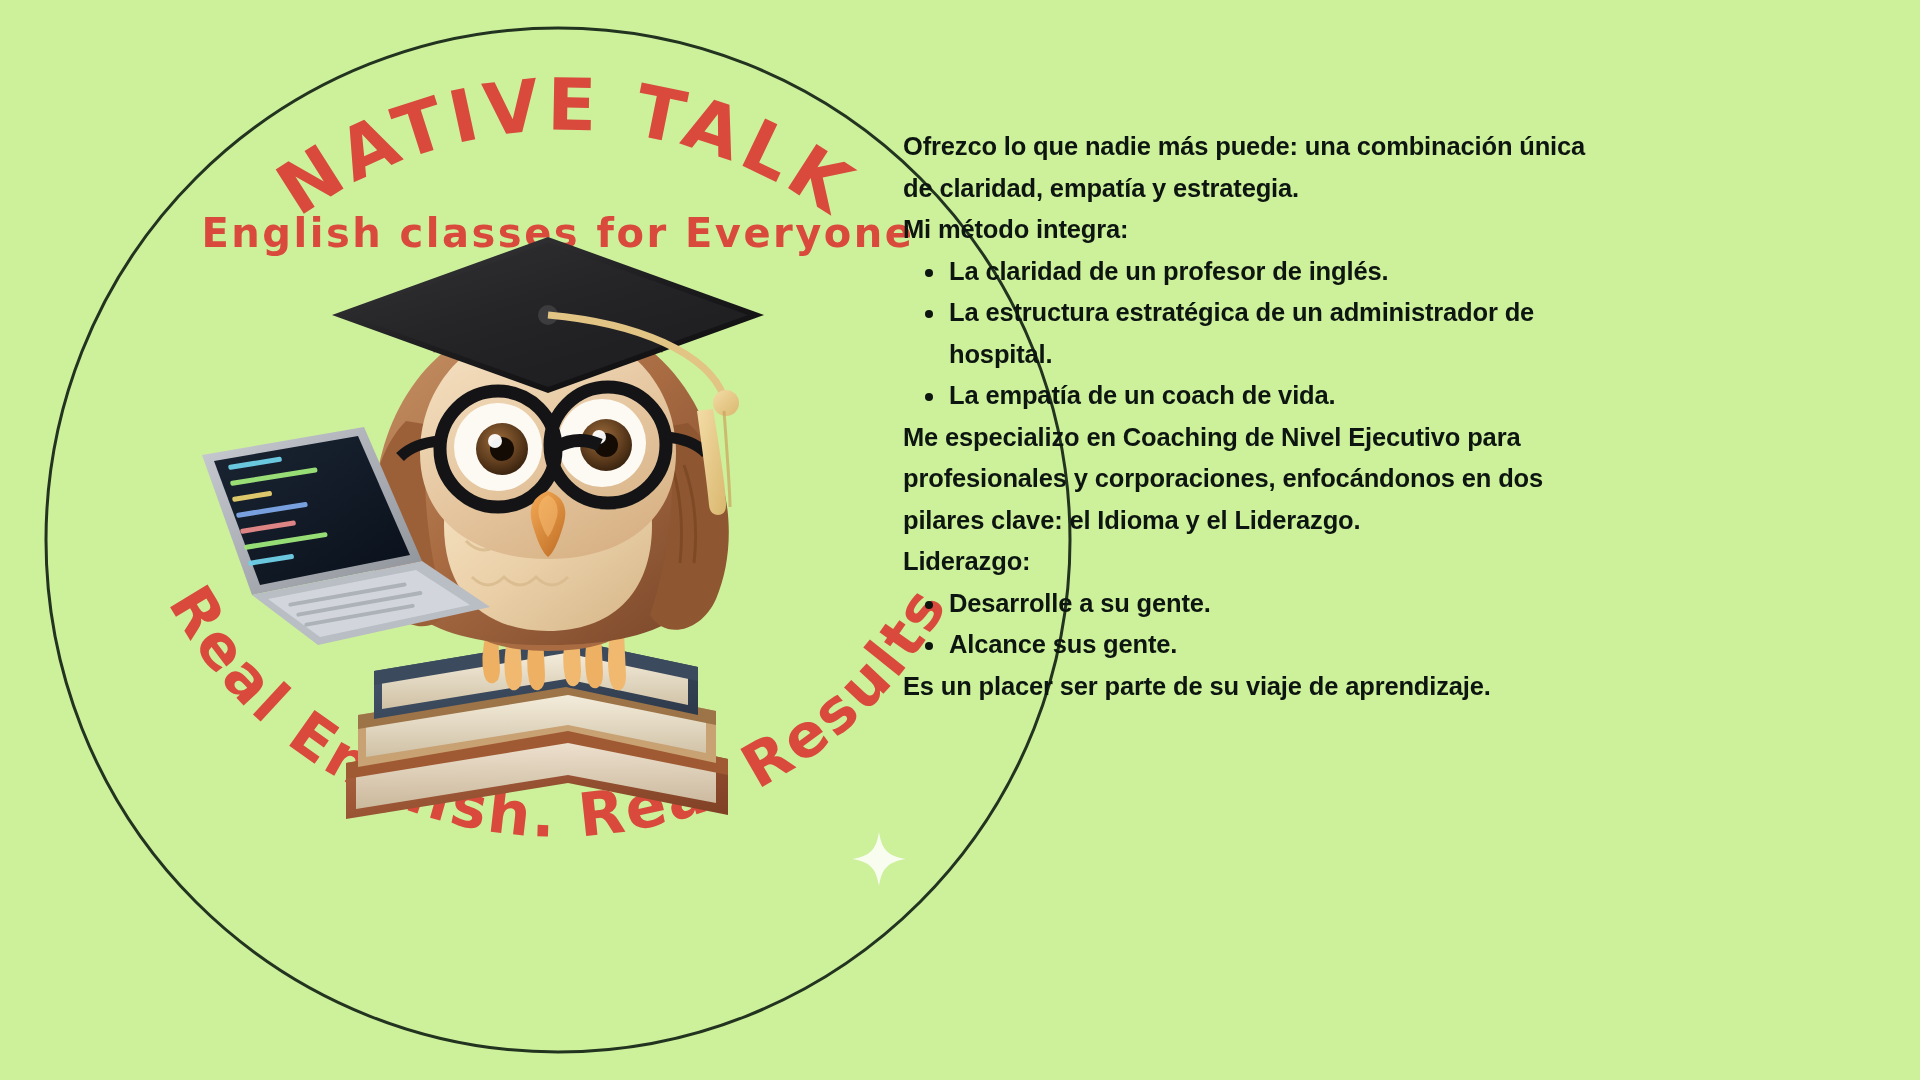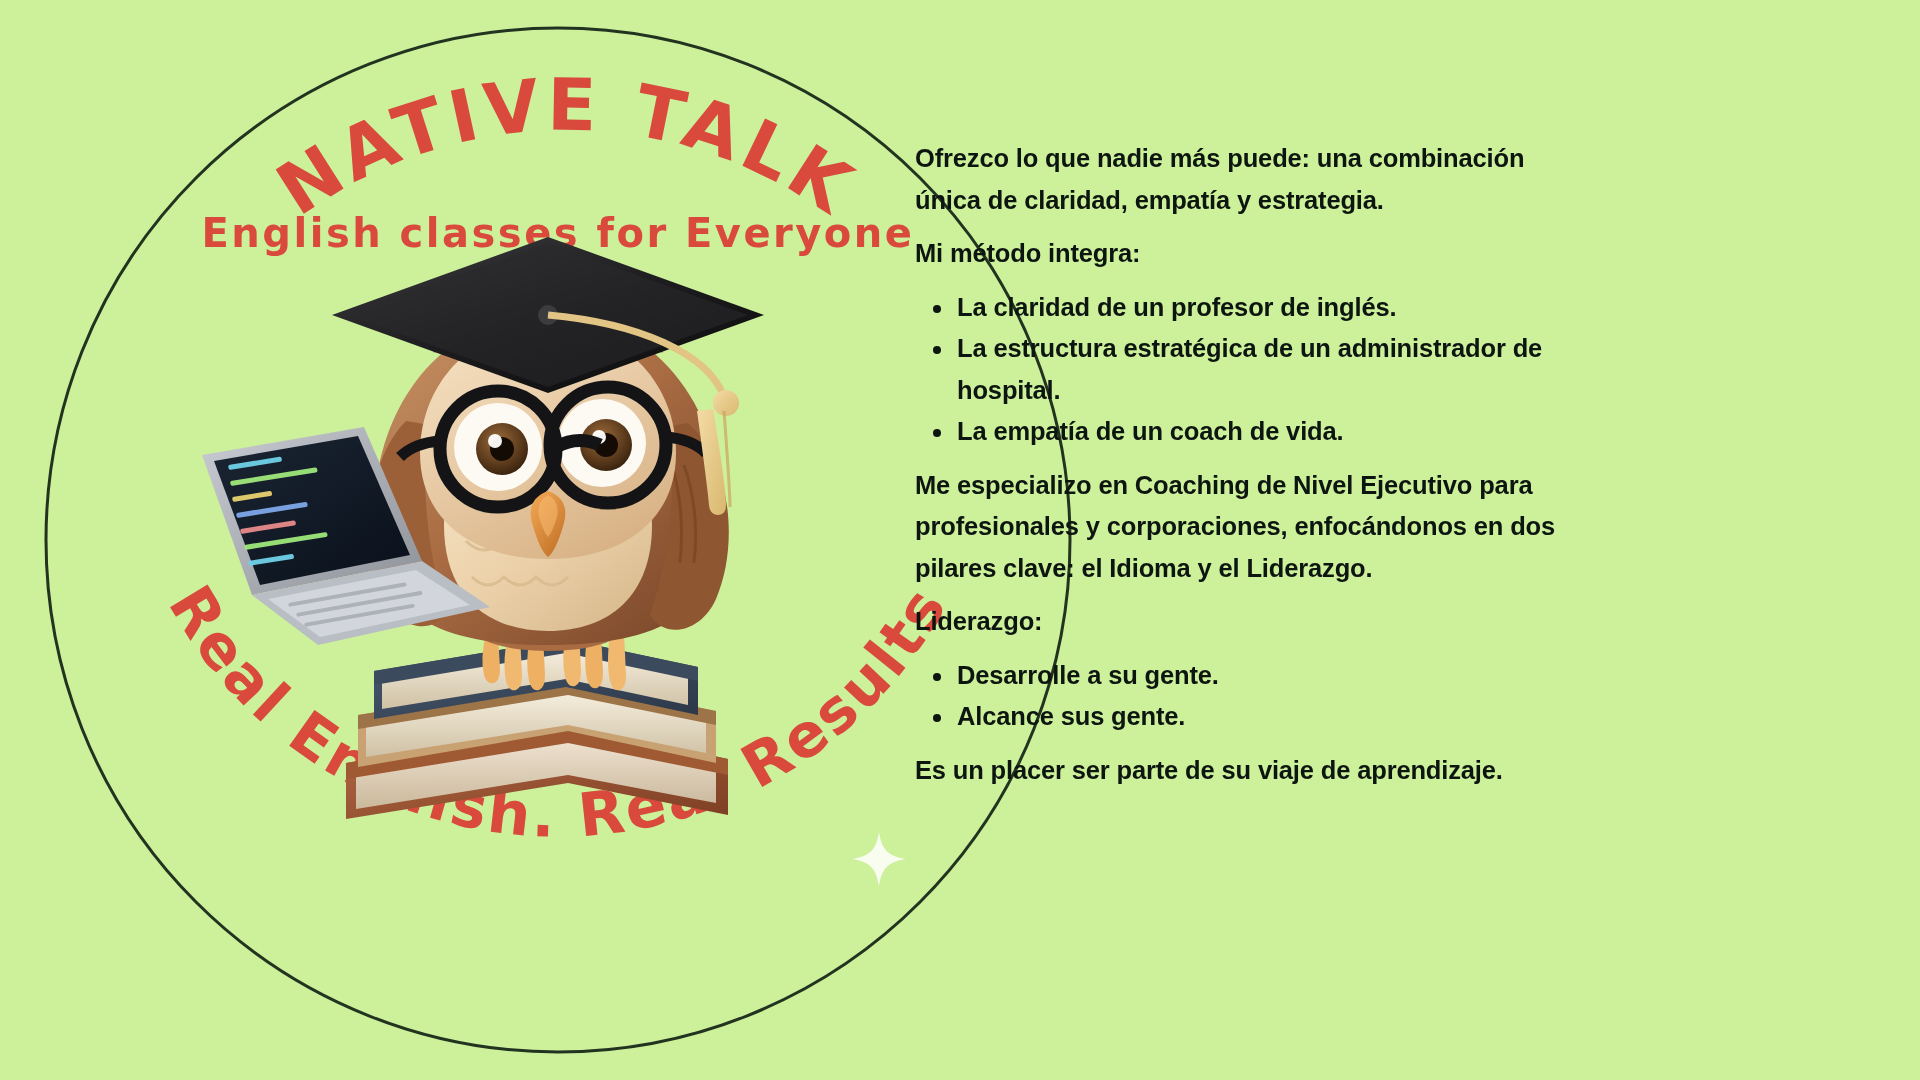--- a/index.html
+++ b/index.html
@@ -92,24 +92,24 @@
     top: 126px;
     width: 700px;
     color: #0d1510;
     font-family: "Liberation Sans", sans-serif;
     font-size: 25.5px;
     font-weight: bold;
     line-height: 41.5px;
     letter-spacing: -0.15px;
   }
   #copy-block p {
-    margin: 12px;
+    margin: 0;
   }
   #copy-block ul {
-    margin: 8px;
+    margin: 0;
     padding: 0 0 0 46px;
     list-style: none;
   }
   #copy-block ul li {
     position: relative;
     padding-left: 0;
   }
   #copy-block ul li::before {
     content: "";
     position: absolute;

